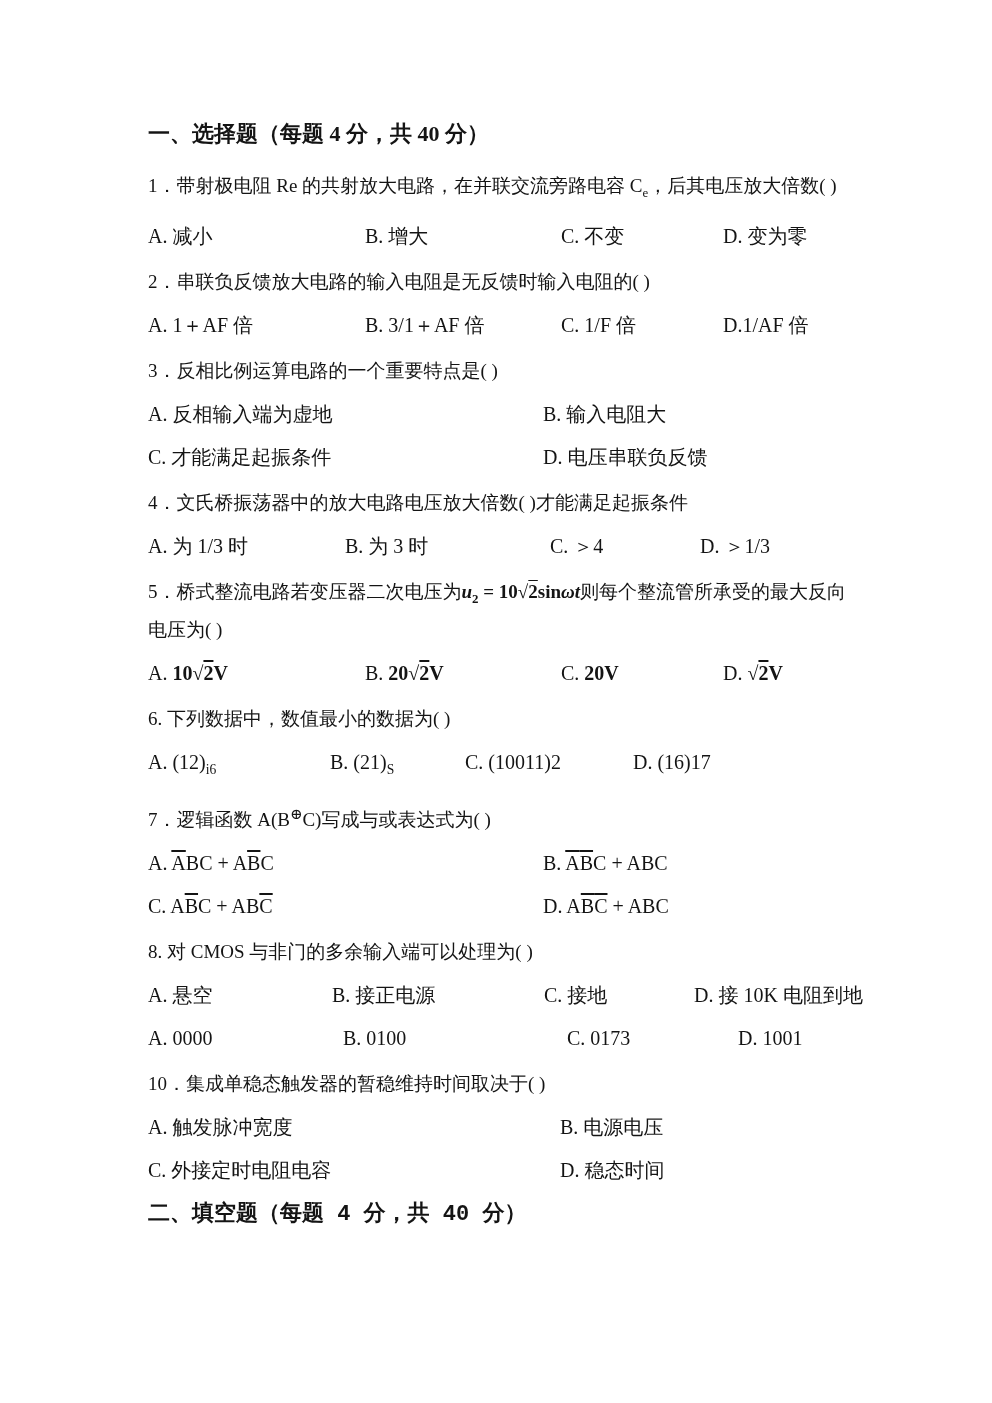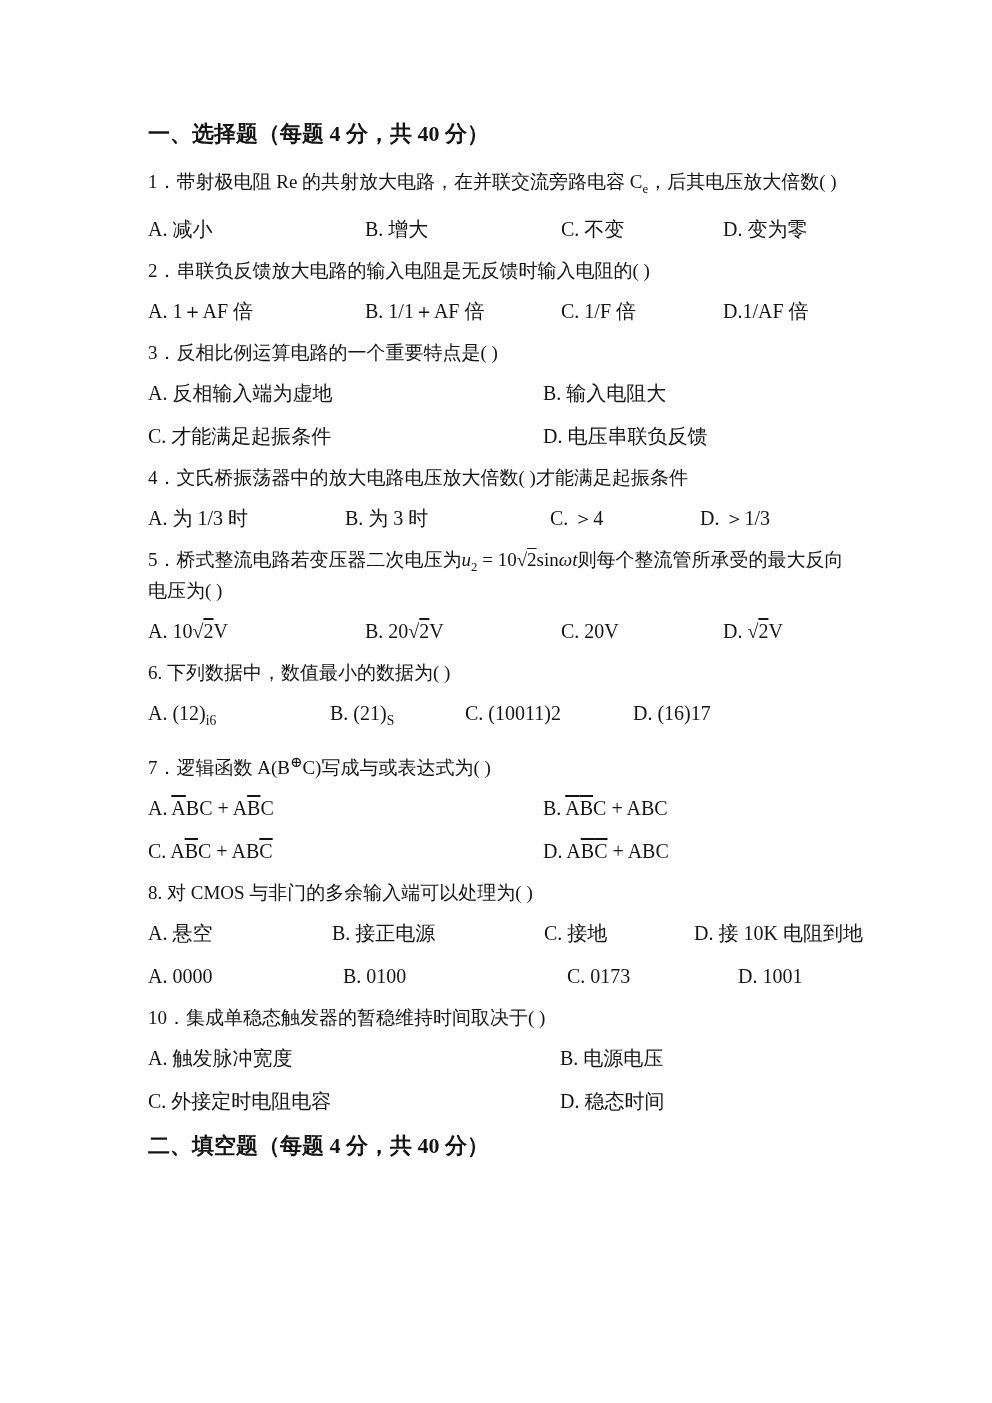--- a/index.html
+++ b/index.html
@@ -12,40 +12,40 @@
     color:#141414;
   }
   .page{
     position:absolute;left:148px;top:119px;width:706px;
   }
   h1.sec{
     font-size:22px;line-height:30px;font-weight:700;
     margin:0 0 21px 0;
   }
   .q p.qt{
-    font-size:19px;line-height:24px;margin:0 0 15px 0;
+    font-size:19px;line-height:31px;margin:0 0 15px 0;
   }
   .optrow{
     display:grid;
     font-size:20px;line-height:27px;
     margin:0 0 16px 0;
     white-space:nowrap;
   }
   .g4a{grid-template-columns:217px 196px 162px 1fr}
   .g4b{grid-template-columns:197px 205px 150px 1fr}
   .g4c{grid-template-columns:182px 135px 168px 1fr}
   .g4d{grid-template-columns:184px 212px 150px 1fr}
   .g4e{grid-template-columns:195px 224px 171px 1fr}
   .g2a{grid-template-columns:395px 1fr}
   .g2b{grid-template-columns:412px 1fr}
   .ov{text-decoration:overline}
-  .m{font-weight:400}
+  .m{font-weight:700}
   sub{font-size:0.68em}
   sup{font-size:0.78em}
-  h1.sec2{margin-top:1px;margin-bottom:0;}
+  h1.sec2{margin-top:1px;margin-bottom:0;font-family:Liberation Mono, monospace;}
 </style>
 </head>
 <body>
 
 <div class="viewport">
   <div class="page">
 
     <h1 class="sec">一、选择题（每题 4 分，共 40 分）</h1>
 
     <div class="q">
@@ -55,21 +55,21 @@
         <span>B. 增大</span>
         <span>C. 不变</span>
         <span>D. 变为零</span>
       </div>
     </div>
 
     <div class="q">
       <p class="qt">2．串联负反馈放大电路的输入电阻是无反馈时输入电阻的(    )</p>
       <div class="optrow g4a">
         <span>A. 1＋AF 倍</span>
-        <span>B. 1/1＋AF 倍</span>
+        <span>B. 3/1＋AF 倍</span>
         <span>C. 1/F 倍</span>
         <span>D.1/AF 倍</span>
       </div>
     </div>
 
     <div class="q">
       <p class="qt">3．反相比例运算电路的一个重要特点是(    )</p>
       <div class="optrow g2a">
         <span>A. 反相输入端为虚地</span>
         <span>B. 输入电阻大</span>

